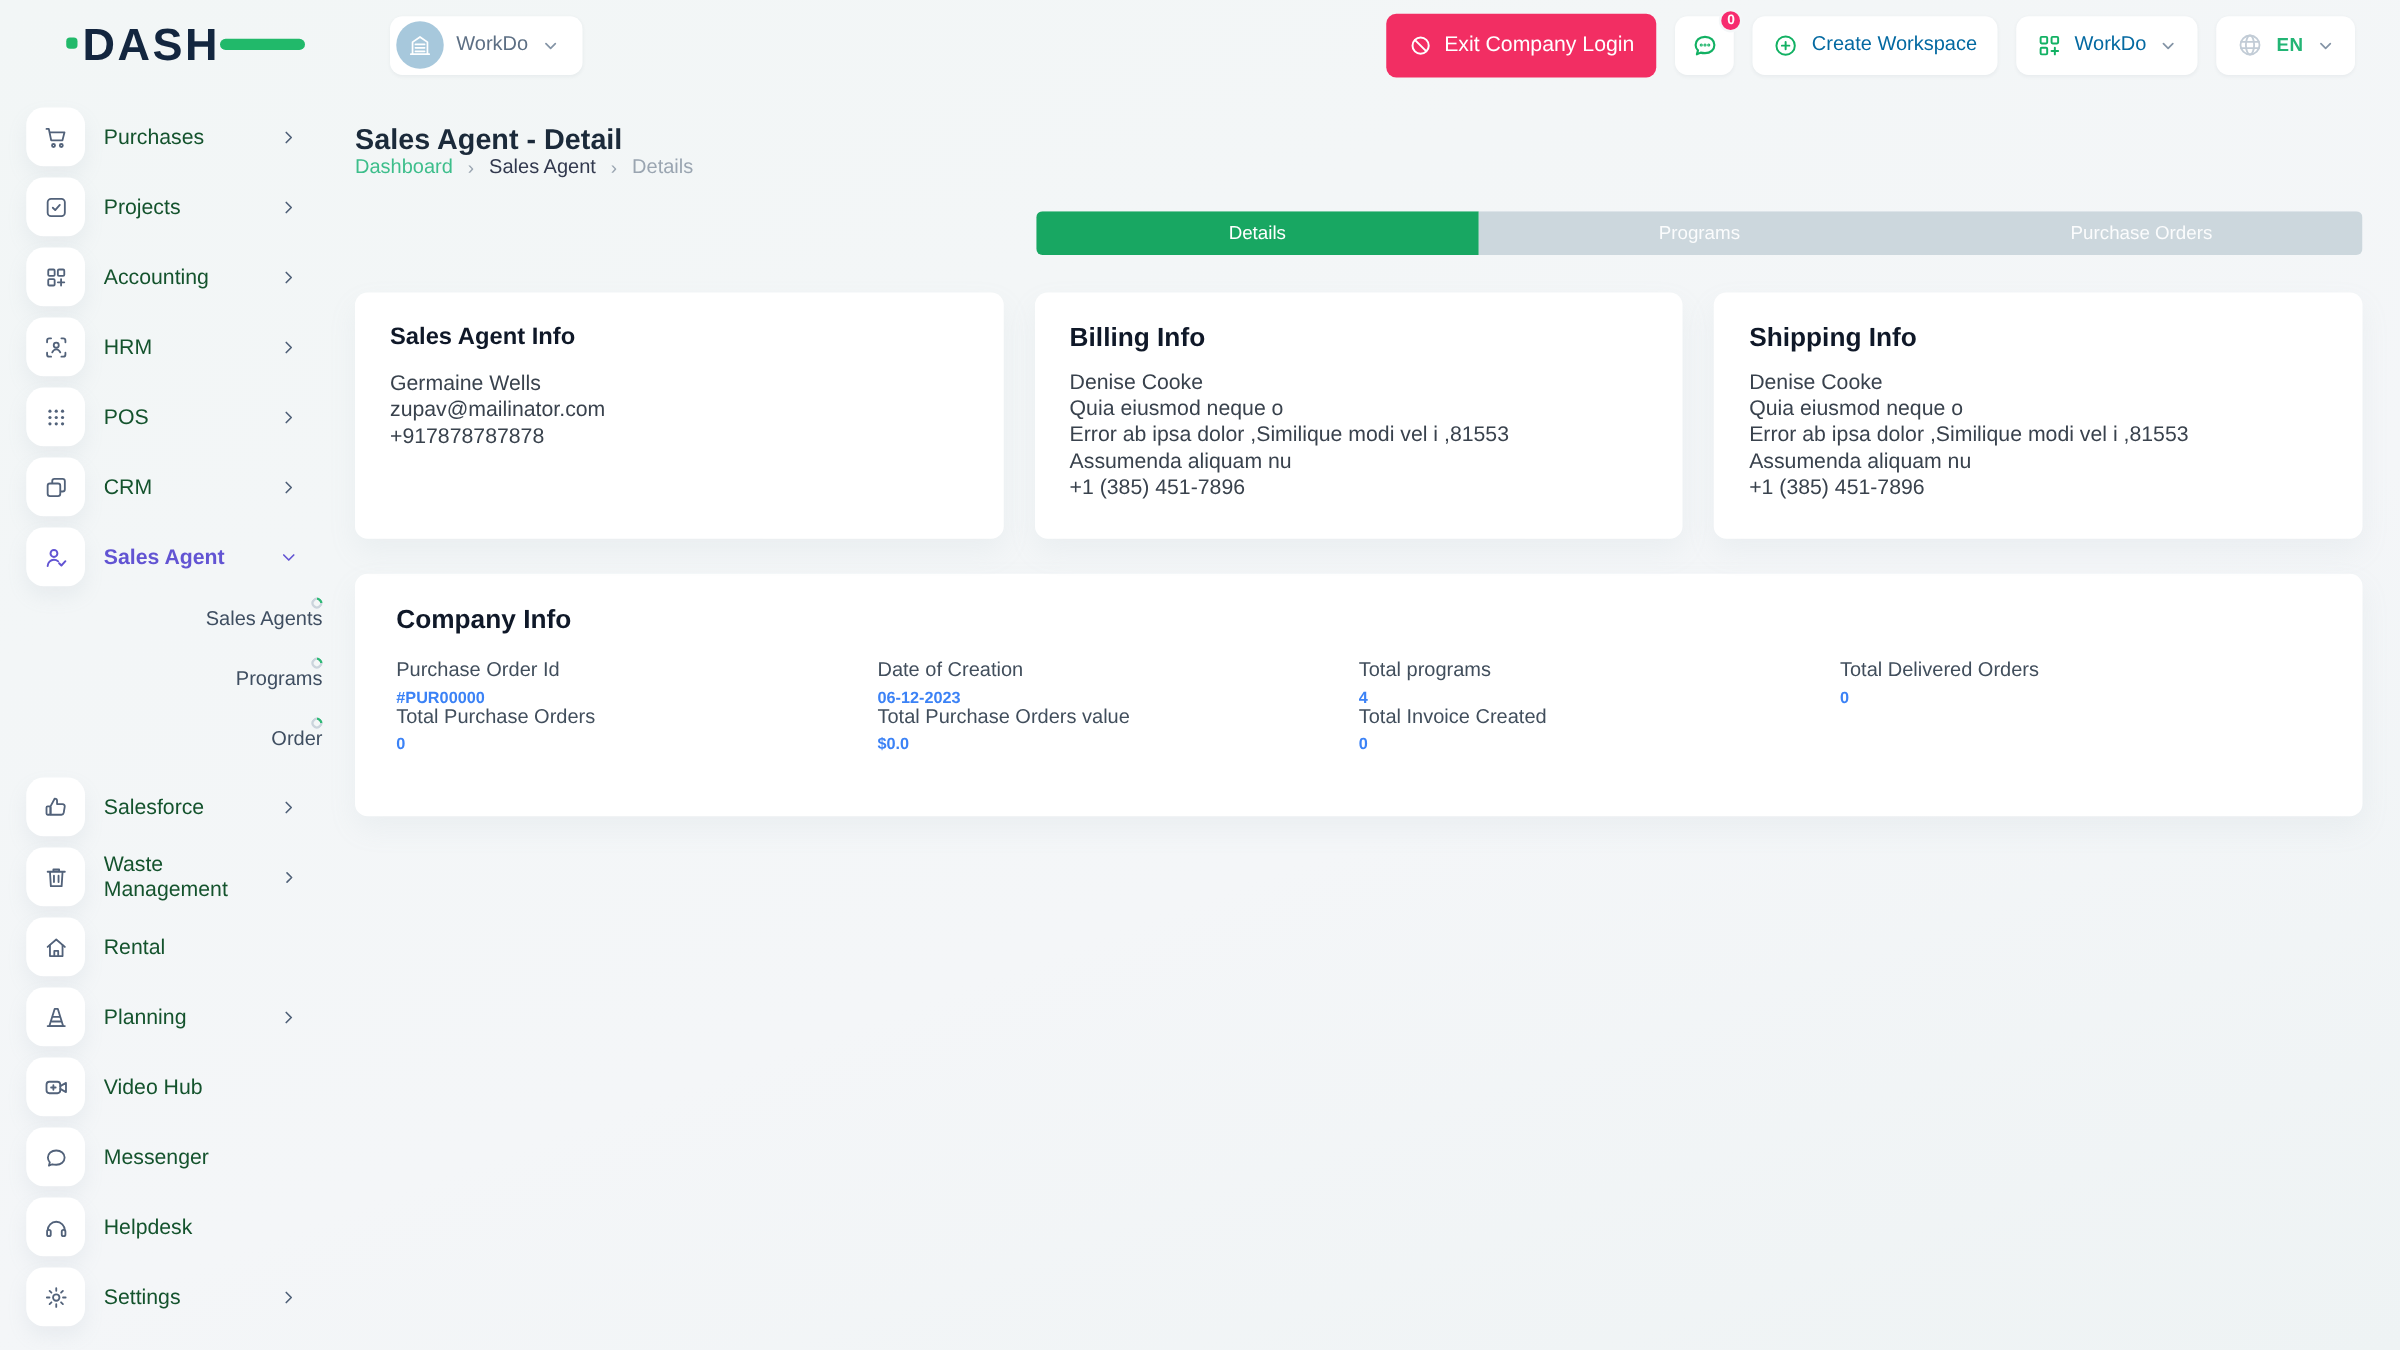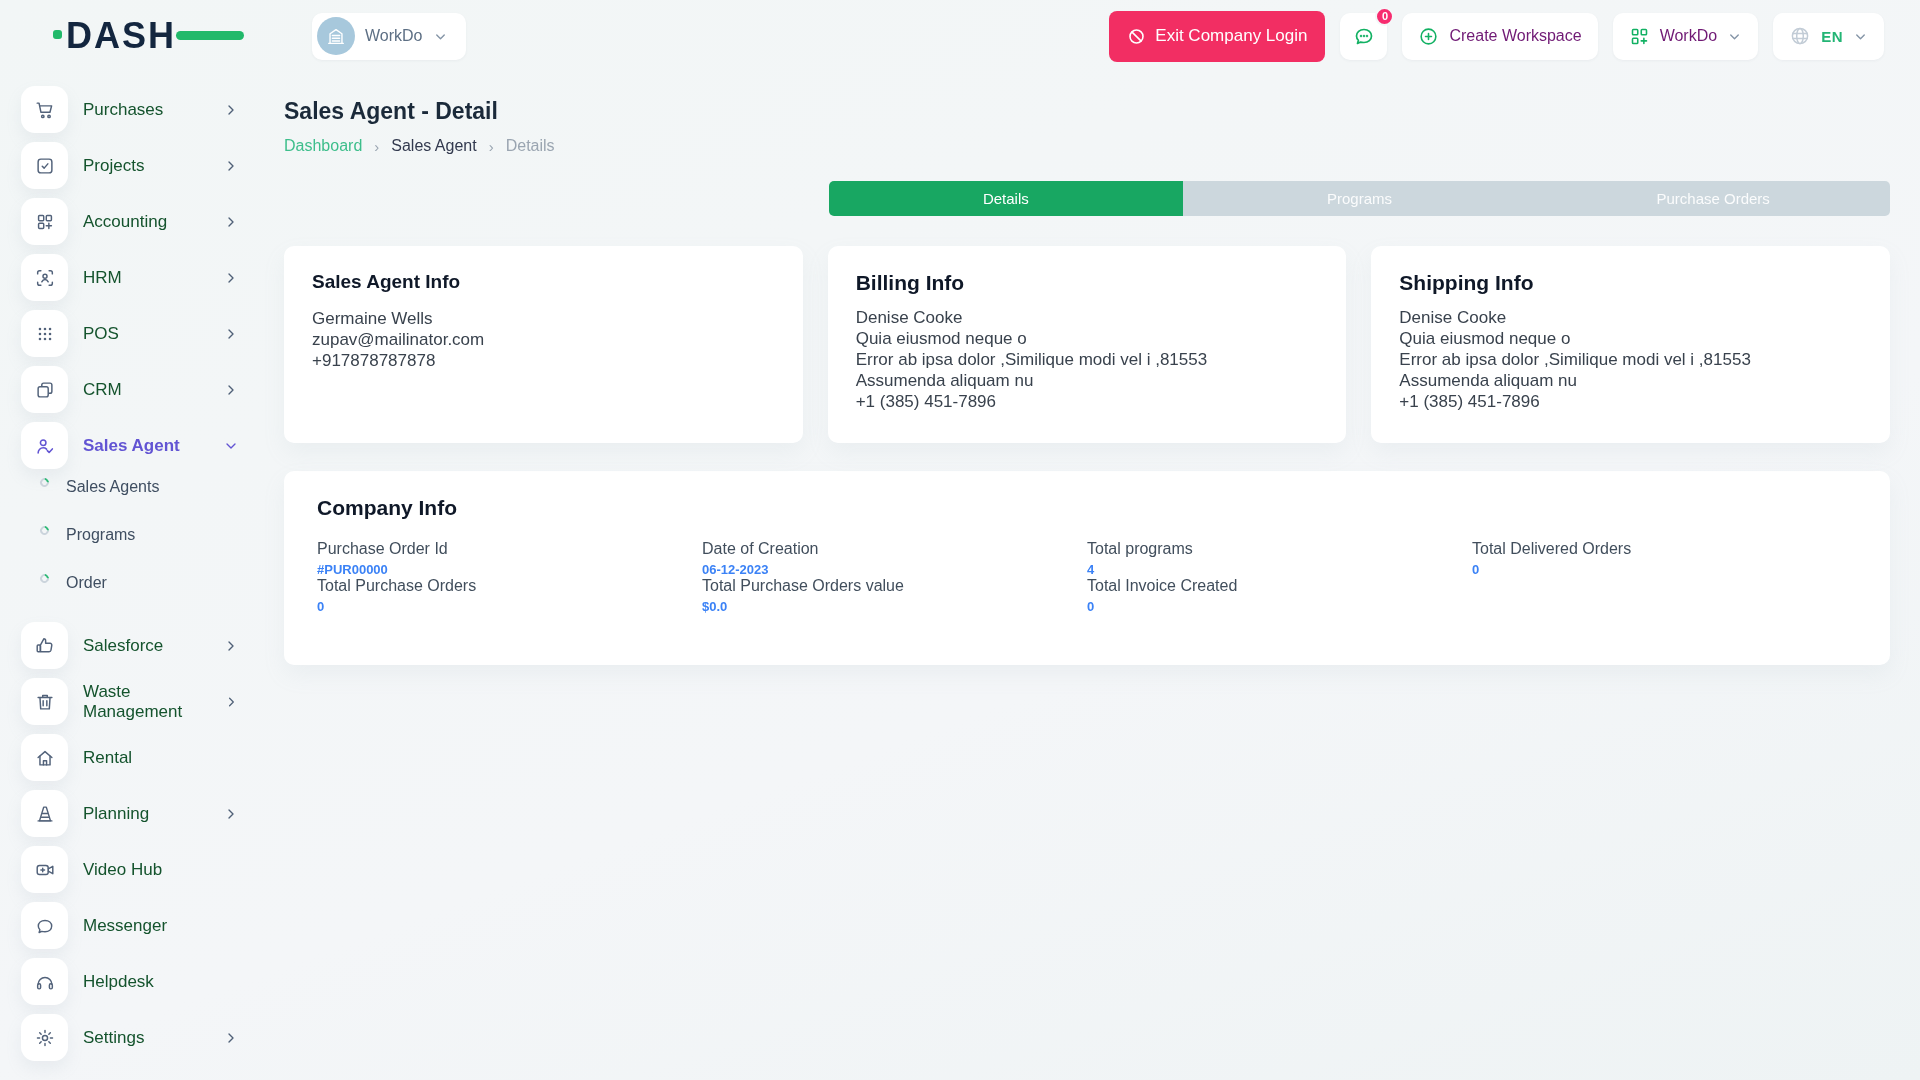--- a/index.html
+++ b/index.html
@@ -25,41 +25,41 @@
   .avatar-circle { width:38px; height:38px; border-radius:50%; background:#a7c8dc;
     display:flex; align-items:center; justify-content:center; }
   .header-right { margin-left:auto; display:flex; align-items:center; gap:15px; }
   .exit-btn { display:inline-flex; align-items:center; gap:9px; height:51px; padding:0 18px;
     background:#f22e63; border:none; border-radius:8px; color:#ffffff; font-size:17px;
     font-weight:500; font-family:inherit; cursor:pointer; }
   .icon-pill { position:relative; width:47px; height:47px; padding:0; justify-content:center; }
   .badge { position:absolute; top:-6px; right:-7px; min-width:19px; height:19px; border-radius:10px;
     background:#f72c6f; color:#fff; font-size:11px; font-weight:700;
     display:flex; align-items:center; justify-content:center; border:2px solid #f4f7f8; }
-  .pill .dark-label { color:#701a75; }
+  .pill .dark-label { color:#0369a1; }
   .lang-code { color:#23b575; font-weight:700; font-size:15px; letter-spacing:0.5px; }
 
   
   .sidebar { position:absolute; top:72px; left:0; width:258px; height:1008px; padding:14px 0 0 21px; }
   .nav-item { display:flex; align-items:center; width:218px; margin-bottom:9px; cursor:pointer; }
   .icon-box { width:47px; height:47px; min-width:47px; background:#ffffff; border-radius:14px;
     display:flex; align-items:center; justify-content:center;
     box-shadow:0 8px 16px rgba(150,165,180,0.12); }
   .nav-label { margin-left:15px; font-size:17px; color:#14532d; }
   .nav-chev { margin-left:auto; }
   .nav-item.active .nav-label { color:#6254d3; font-weight:700; }
-  .sub-item { display:flex; align-items:flex-start; height:34px; margin:0 0 14px 19px; cursor:pointer; }
+  .sub-item { display:flex; align-items:flex-end; height:34px; margin:0 0 14px 19px; cursor:pointer;flex-direction:column; }
   .sub-bullet { width:9px; height:9px; border:2px solid #cbd4dc; border-top-color:#2fb977;
     border-radius:50%; transform:rotate(45deg); }
   .sub-label { margin-left:17px; font-size:16px; color:#3f4e61; }
 
   
   .main { position:absolute; top:72px; left:284px; width:1606px; }
   .page-title { margin-top:26px; font-size:23px; font-weight:700; color:#1b2a3a; }
-  .breadcrumb { margin-top:12px; display:flex; align-items:center; gap:12px; font-size:16px; }
+  .breadcrumb { display:flex; align-items:center; gap:12px; font-size:16px; }
   .crumb-link { color:#3dbe8b; cursor:pointer; }
   .crumb-mid { color:#32394e; cursor:pointer; }
   .crumb-current { color:#9aa5b1; }
   .crumb-sep { color:#9aa5b1; font-size:15px; }
 
   .tabs { margin:26px 0 0 545px; width:1061px; height:35px; display:flex;
     border-radius:5px; overflow:hidden; }
   .tab { flex:1; display:flex; align-items:center; justify-content:center;
     font-size:15px; color:rgba(255,255,255,0.92); background:#ccd7dd; cursor:pointer; }
   .tab.active { background:#18a762; color:#ffffff; }

